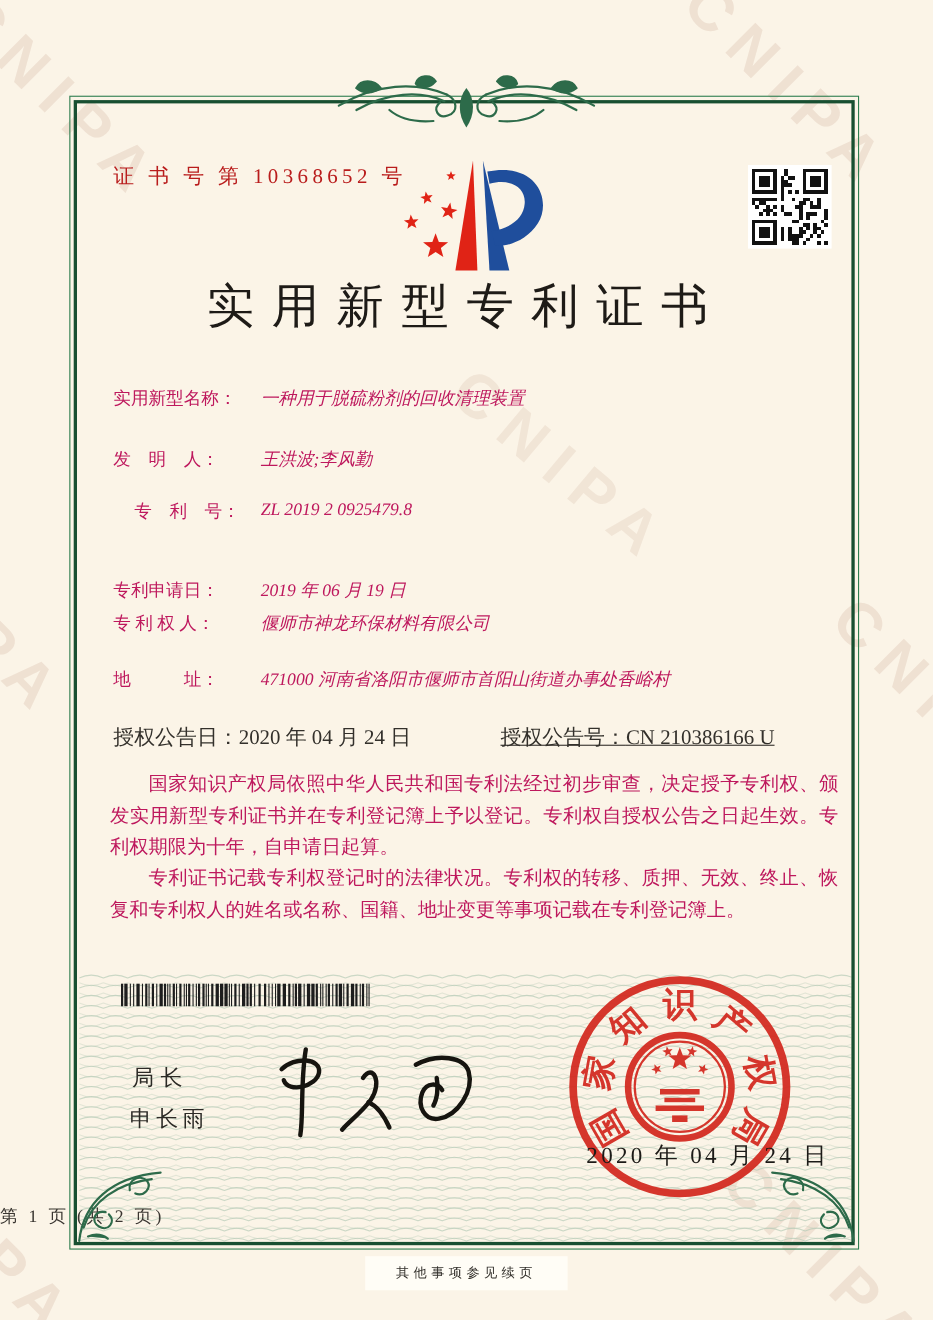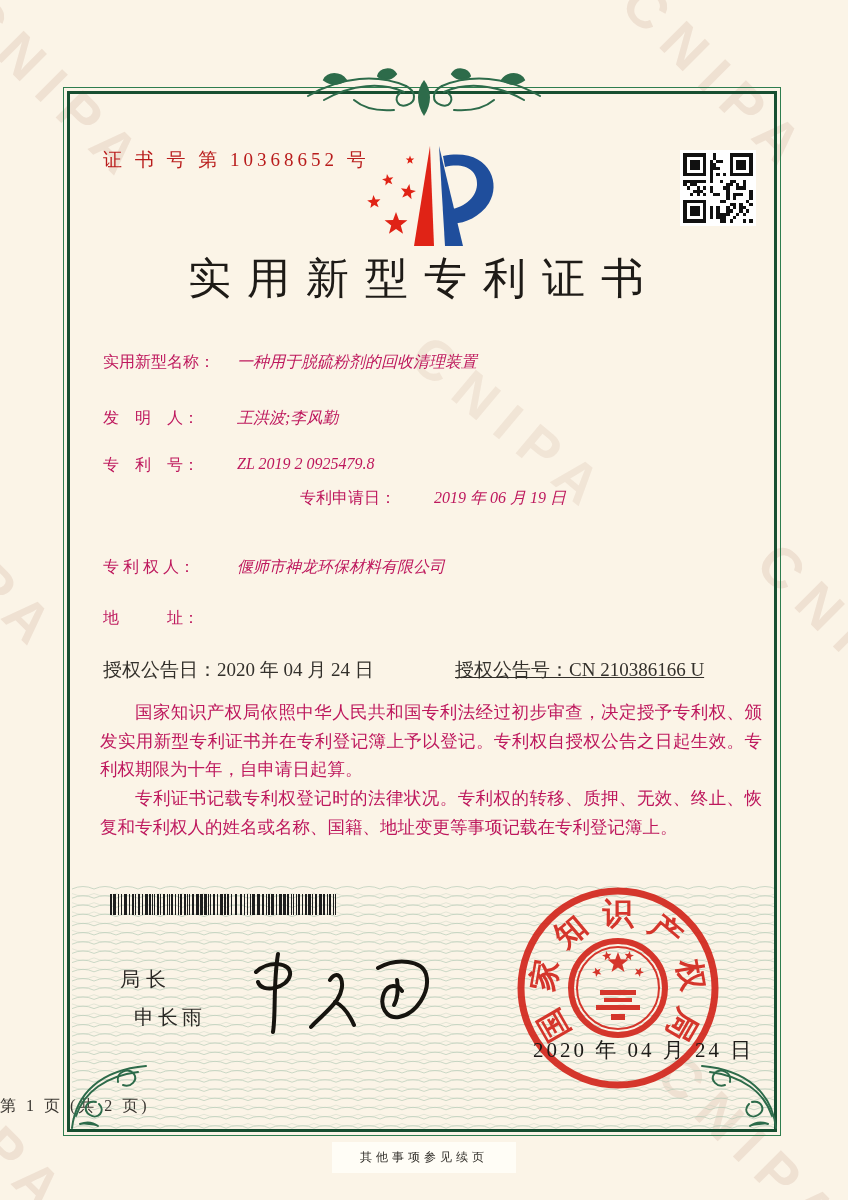--- a/index.html
+++ b/index.html
@@ -40,21 +40,21 @@
   .field-label{display:inline-block;min-width:134px;white-space:pre;}
   .field-value{white-space:pre;font-style:italic;}
   .grant-row{position:absolute;left:103px;top:657px;width:660px;font-size:19px;color:#33302b;}
   .grant-second{position:absolute;left:352px;top:0;text-decoration:underline;}
   .paras{left:100px;top:698px;width:662px;}
   .paras p{
     margin:0;font-size:17.5px;line-height:1.64;text-align:justify;
     text-indent:2em;color:#be185d;
   }
   .officer-title{left:120px;top:966px;font-size:20px;letter-spacing:6px;color:#2c2a26;}
-  .officer-name{left:134px;top:1004px;font-size:20px;letter-spacing:4px;color:#2c2a26;}
+  .officer-name{left:118px;top:1004px;font-size:20px;letter-spacing:4px;color:#2c2a26;}
   .seal-date{
     left:533px;top:1036px;font-size:21px;letter-spacing:3px;
     color:#1c1a17;z-index:6;
   }
   .page-no{left:0;top:1096px;width:848px;text-align:left;font-size:16px;letter-spacing:3px;color:#3a3631;}
   .footer-note{
     left:50%;top:1142px;transform:translateX(-50%);
     background:#fffdf6;padding:7px 28px;font-size:12px;letter-spacing:4px;color:#33302b;
     z-index:4;
   }
@@ -382,34 +382,35 @@
 <div class="content title abs">实用新型专利证书</div>
 
 <div class="content field-row abs" style="top:352px;">
   <span class="field-label">实用新型名称：</span>
   <span class="field-value">一种用于脱硫粉剂的回收清理装置</span>
 </div>
 <div class="content field-row abs" style="top:408px;">
   <span class="field-label">发　明　人：</span>
   <span class="field-value">王洪波;李风勤</span>
 </div>
-<div class="content field-row abs" style="top:455px;">
+<div class="content field-row abs" style="top:455px;text-align:center;">
   <span class="field-label">专　利　号：</span>
   <span class="field-value">ZL 2019 2 0925479.8</span>
 </div>
-<div class="content field-row abs" style="top:488px;justify-content:center;">
+<div class="content field-row abs" style="top:527px;">
   <span class="field-label">专利申请日：</span>
   <span class="field-value">2019 年 06 月 19 日</span>
 </div>
 <div class="content field-row abs" style="top:557px;">
   <span class="field-label">专 利 权 人：</span>
   <span class="field-value">偃师市神龙环保材料有限公司</span>
 </div>
 <div class="content field-row abs" style="top:608px;">
   <span class="field-label">地　　　址：</span>
+  <span class="field-value">471000 河南省洛阳市偃师市首阳山街道办事处香峪村</span>
 </div>
 
 <div class="grant-row content">
   <span>授权公告日：</span><span>2020 年 04 月 24 日</span>
   <span class="grant-second">
     <span>授权公告号：</span><span>CN 210386166 U</span>
   </span>
 </div>
 
 <div class="content paras abs">

